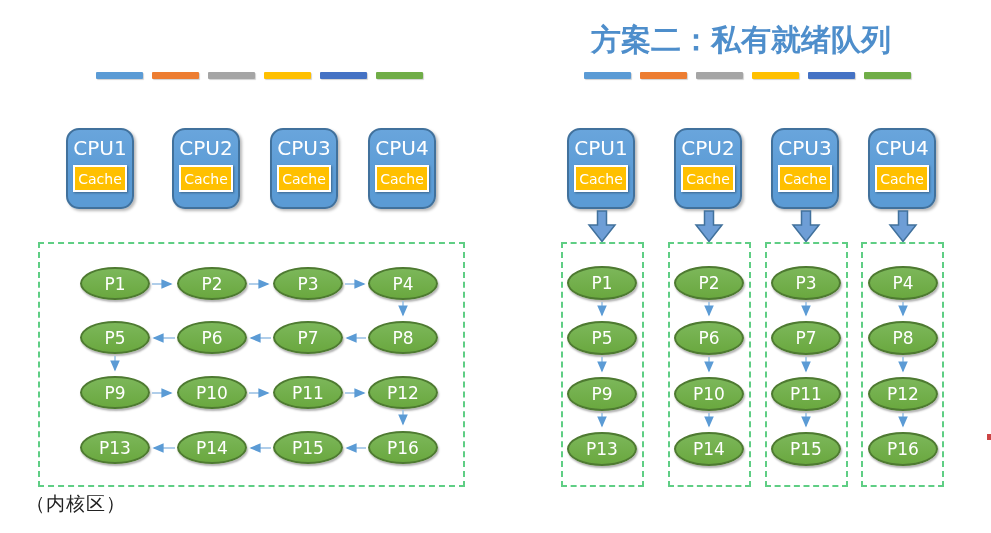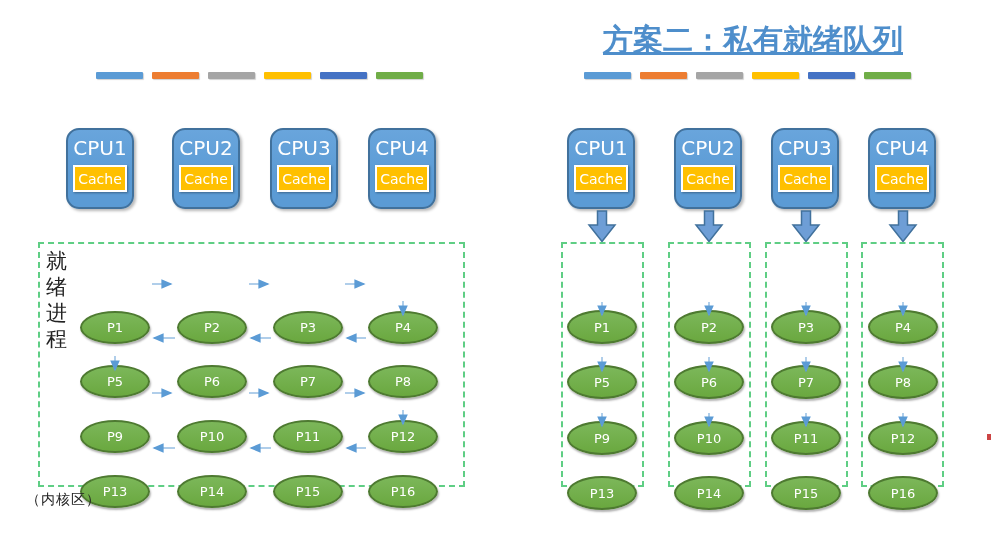--- a/index.html
+++ b/index.html
@@ -32,25 +32,25 @@
   .vlabel{
     position:absolute;left:46px;top:248px;width:24px;
     font-size:21px;line-height:26px;color:#222;word-break:break-all;
     font-family:"Liberation Serif","DejaVu Serif",serif;
   }
   .proc{
     position:absolute;width:70px;height:33px;box-sizing:border-box;
     background:linear-gradient(180deg,#7cb75a 0%,#6aa83f 100%);
     border:2px solid #4e7a31;border-radius:50%;
     box-shadow:1px 2px 2px rgba(0,0,0,.3);
-    color:#fff;font-size:13px;display:flex;align-items:center;justify-content:center;margin-top:44px;
+    color:#fff;font-size:17px;display:flex;align-items:center;justify-content:center;
   }
   .proc.r{height:34px;}
   .caption{
-    position:absolute;left:26px;top:491px;font-size:14px;color:#222;
+    position:absolute;left:26px;top:491px;font-size:19px;color:#222;
     font-family:Liberation Mono, monospace;letter-spacing:1px;
   }
   .arrows{position:absolute;left:0;top:0;pointer-events:none;}
   .block-arrow{position:absolute;top:210px;}
   .edge-dot{position:absolute;right:0;top:434px;width:4px;height:6px;background:#c44;}
 </style>
 </head>
 <body>
 
 <div class="canvas">
@@ -75,21 +75,20 @@
   <div class="cpu" style="left:270px;">
     <div class="cpu-label">CPU3</div>
     <div class="cache">Cache</div>
   </div>
   <div class="cpu" style="left:368px;">
     <div class="cpu-label">CPU4</div>
     <div class="cache">Cache</div>
   </div>
 
   <div class="queue-box qbox-left"></div>
-  <div class="vlabel">就绪进程</div>
 
   <div class="proc" style="left:80px;top:267px;">P1</div>
   <div class="proc" style="left:177px;top:267px;">P2</div>
   <div class="proc" style="left:273px;top:267px;">P3</div>
   <div class="proc" style="left:368px;top:267px;">P4</div>
 
   <div class="proc" style="left:80px;top:321px;">P5</div>
   <div class="proc" style="left:177px;top:321px;">P6</div>
   <div class="proc" style="left:273px;top:321px;">P7</div>
   <div class="proc" style="left:368px;top:321px;">P8</div>
@@ -99,21 +98,21 @@
   <div class="proc" style="left:273px;top:376px;">P11</div>
   <div class="proc" style="left:368px;top:376px;">P12</div>
 
   <div class="proc" style="left:80px;top:431px;">P13</div>
   <div class="proc" style="left:177px;top:431px;">P14</div>
   <div class="proc" style="left:273px;top:431px;">P15</div>
   <div class="proc" style="left:368px;top:431px;">P16</div>
 
   <div class="caption">（内核区）</div>
 
-  <div class="title" style="left:588px;width:330px;text-decoration:underline;">方案二：私有就绪队列</div>
+  <div class="title" style="left:576px;width:330px;">方案二：私有就绪队列</div>
   <div class="dash-row" style="left:584px;">
     <span class="dash" style="background: rgb(91, 155, 213);"></span>
     <span class="dash" style="background: rgb(237, 125, 49);"></span>
     <span class="dash" style="background: rgb(165, 165, 165);"></span>
     <span class="dash" style="background: rgb(255, 192, 0);"></span>
     <span class="dash" style="background: rgb(68, 114, 196);"></span>
     <span class="dash" style="background: rgb(112, 173, 71);"></span>
   </div>
 
   <div class="cpu" style="left:567px;">

